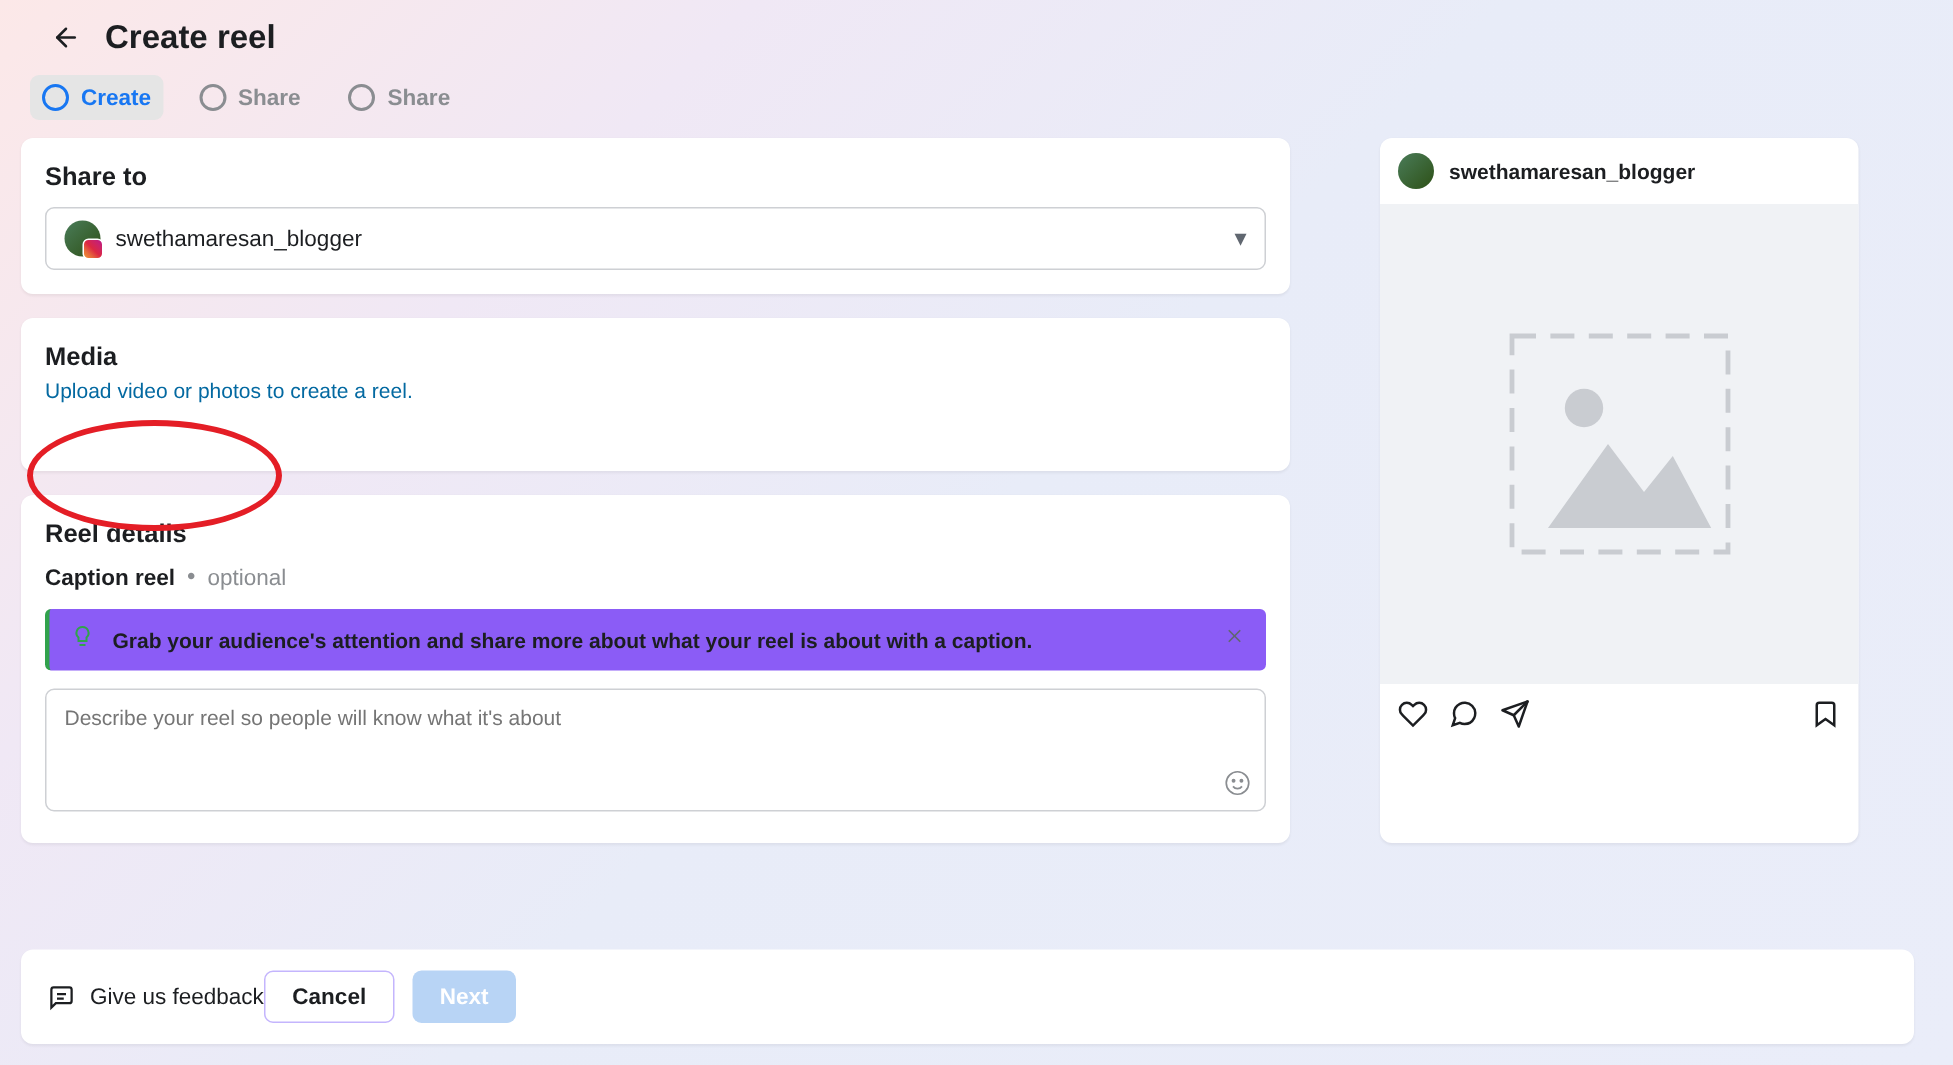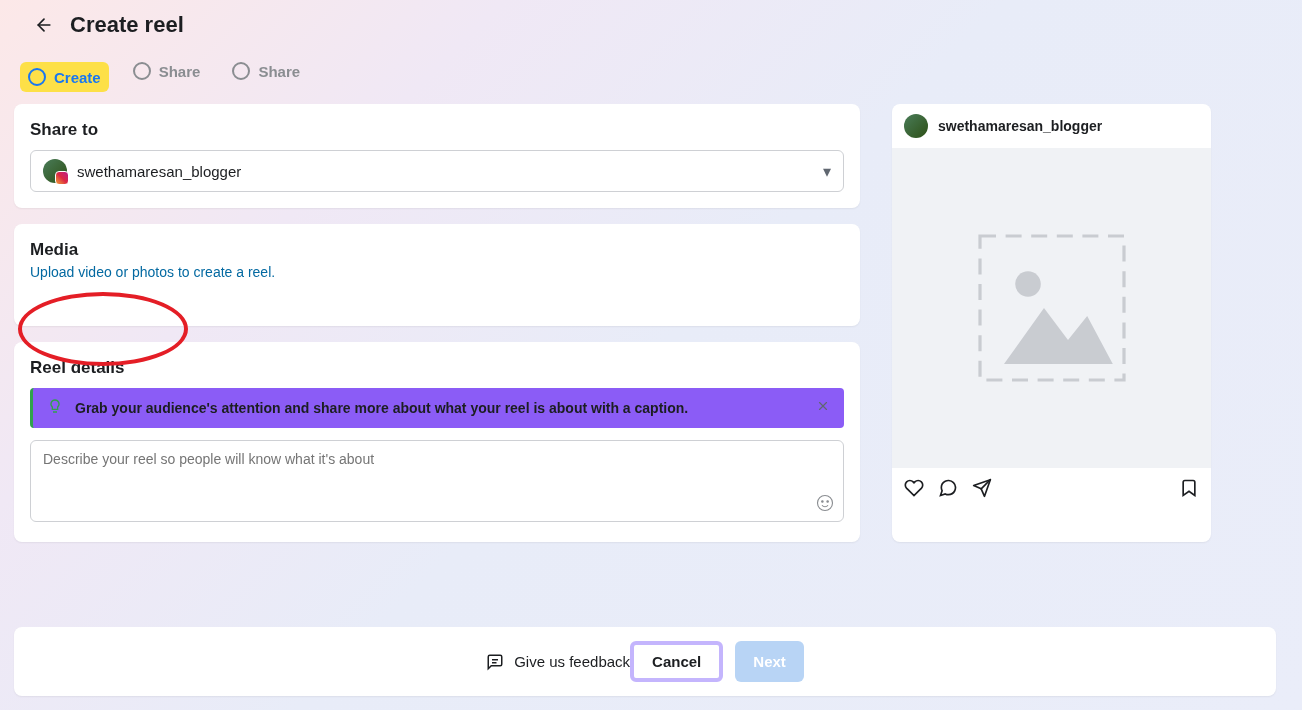--- a/index.html
+++ b/index.html
@@ -14,26 +14,26 @@
 .header {
   display: flex;
   align-items: center;
   padding: 12px 34px;
   gap: 16px;
 }
 .back-btn { width: 20px; height: 20px; display:flex; align-items:center; justify-content:center; cursor:pointer; }
 .page-title { font-size: 22px; font-weight: 700; color: #1c1e21; }
 .tabs { display:flex; gap: 16px; padding: 0 20px 12px 20px; }
 .tab { display:flex; align-items:center; gap:8px; padding:6px 8px; border-radius:6px; cursor:pointer; }
-.tab.active { background: #fde047; margin-top: 12px; }
+.tab.active { background: #e5e5e5; }
 .tab-radio { width:18px; height:18px; border-radius:50%; border:2px solid #8a8d91; }
 .tab.active .tab-radio { border-color:#1877f2; }
 .tab-label { font-size:15px; font-weight:600; color:#8a8d91; }
 .tab.active .tab-label { color:#1877f2; }
-.main-area { display:flex; gap: 32px; padding: 0 14px; }
+.main-area { display:flex; gap: 60px; padding: 0 14px; }
 .left-col { width: 846px; display:flex; flex-direction:column; gap:16px; }
 .card { background:#fff; border-radius:8px; padding:16px; box-shadow:0 1px 2px rgba(0,0,0,0.06); }
 .card-title { font-size:17px; font-weight:700; color:#1c1e21; margin-bottom:10px; }
 .card-subtitle { font-size:14px; color:#0369a1; margin-top:-6px; margin-bottom:30px; }
 .account-select {
   display:flex; align-items:center; border:1px solid #ced0d4; border-radius:6px;
   padding:8px 12px; gap:10px; cursor:pointer; justify-content:space-between;
 }
 .account-left { display:flex; align-items:center; gap:10px; }
 .avatar { width:24px; height:24px; border-radius:50%; background:linear-gradient(135deg,#4a7c59,#2d5016); position:relative; }
@@ -65,27 +65,27 @@
 .caption-input {
   width:100%; border:1px solid #ced0d4; border-radius:6px;
   padding:10px 12px; font-size:14px; color:#1c1e21; resize:none;
   font-family:inherit; height:82px; position:relative;
 }
 .caption-wrap { position:relative; }
 .emoji-btn { position:absolute; right:10px; bottom:10px; cursor:pointer; color:#8a8d91; }
 .footer {
   position:absolute; left:14px; bottom:14px;
   width:1262px; background:#fff; border-radius:8px;
-  padding:14px 18px; display:flex; align-items:center; justify-content:center;
+  padding:14px 18px; display:flex; align-items:center; justify-content:flex-start;
   box-shadow:0 1px 2px rgba(0,0,0,0.06);
 }
 .feedback { display:flex; align-items:center; gap:10px; font-size:15px; color:#1c1e21; cursor:pointer; }
 .footer-actions { display:flex; gap:12px; }
 .btn { padding:8px 18px; border-radius:6px; font-size:15px; font-weight:600; cursor:pointer; border:none; }
-.btn-cancel { background:#fff; border:4px solid #c4b5fd; color:#1c1e21; }
+.btn-cancel { background:#fff; border:1px solid #c4b5fd; color:#1c1e21; }
 .btn-next { background:#b8d4f5; color:#fff; cursor:not-allowed; }
 .preview {
   width:319px; background:#fff; border-radius:8px; overflow:hidden;
   box-shadow:0 1px 2px rgba(0,0,0,0.06);
 }
 .preview-header { display:flex; align-items:center; gap:10px; padding:10px 12px; }
 .preview-avatar { width:24px; height:24px; border-radius:50%; background:linear-gradient(135deg,#4a7c59,#2d5016); }
 .preview-name { font-size:14px; font-weight:700; color:#1c1e21; }
 .preview-img {
   height:320px; background:#f0f2f5;
@@ -141,20 +141,25 @@
     <div class="card">
       <div class="card-title">Media</div>
       <div class="card-subtitle">Upload video or photos to create a reel.</div>
       <div class="media-buttons">
         <div class="red-circle"></div>
       </div>
     </div>
 
     <div class="card">
       <div class="card-title">Reel details</div>
+      <div class="caption-header">
+        <span class="caption-label">Caption reel</span>
+        <span class="dot-sep">•</span>
+        <span class="optional">optional</span>
+      </div>
       <div class="tip-box">
         <span class="tip-icon">
           <svg width="16" height="16" viewBox="0 0 24 24" fill="none" stroke="#31a24c" stroke-width="2">
               <path d="M9 21h6M10 17h4M12 3a6 6 0 0 0-4 10.5V17h8v-3.5A6 6 0 0 0 12 3z"></path>
             </svg>
         </span>
         <span class="tip-text">Grab your audience's attention and share more about what your reel is about with a caption.</span>
         <span class="tip-close">
           <svg width="14" height="14" viewBox="0 0 24 24" fill="none" stroke="#606770" stroke-width="2" stroke-linecap="round">
               <line x1="18" y1="6" x2="6" y2="18"></line>

